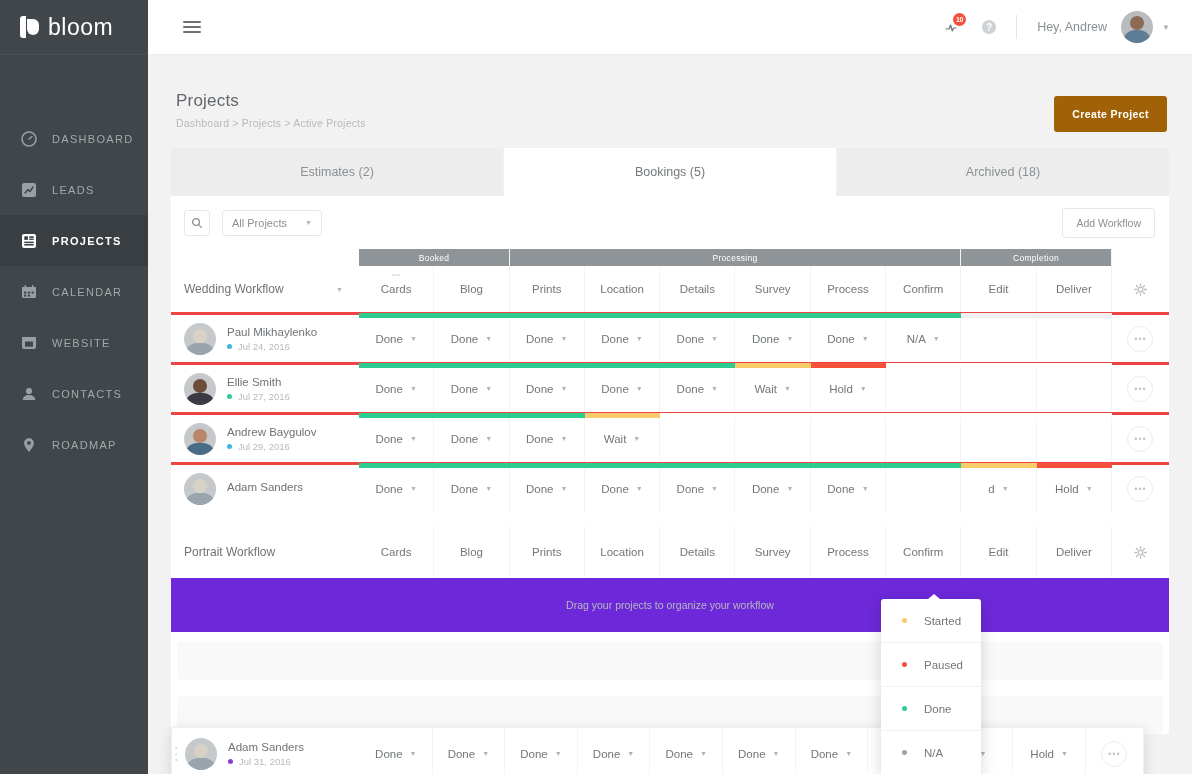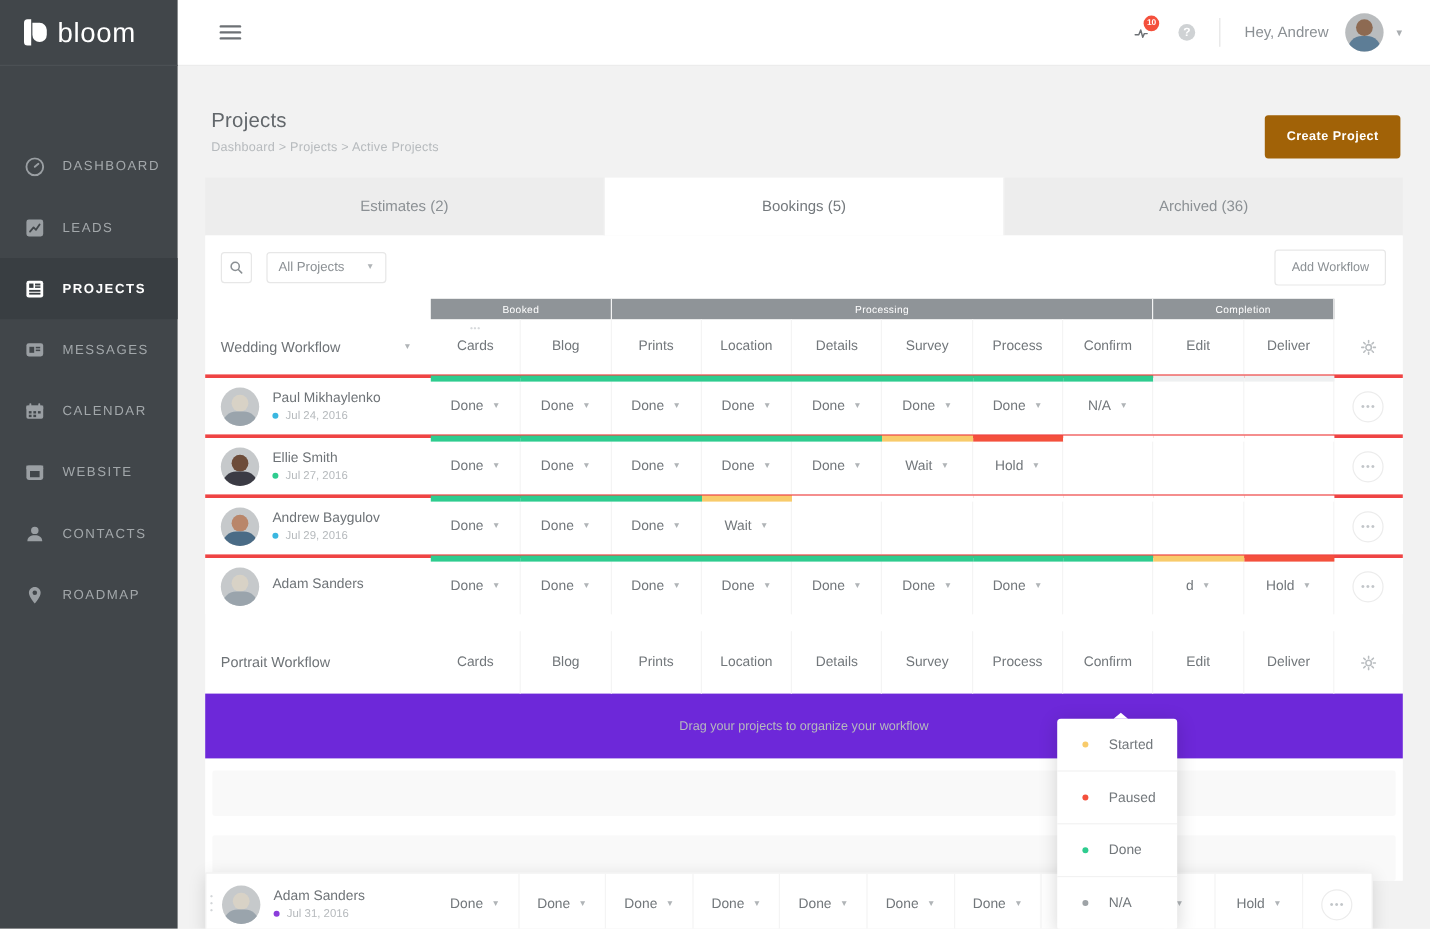--- a/index.html
+++ b/index.html
@@ -249,31 +249,20 @@
               <rect x="3.3" y="3.3" width="3.6" height="3.6" fill="#393e42"></rect>
               <rect x="8.2" y="3.3" width="4.5" height="1.6" fill="#393e42"></rect>
               <rect x="8.2" y="5.6" width="4.5" height="1.3" fill="#393e42"></rect>
               <rect x="3.3" y="8.6" width="9.4" height="1.5" fill="#393e42"></rect>
               <rect x="3.3" y="11" width="9.4" height="1.5" fill="#393e42"></rect>
             </svg>
         </span>
         <span class="nav-label">PROJECTS</span>
       </div>
 
-      <div class="nav-item">
-        <span class="nav-icon">
-          <svg width="16" height="16" viewBox="0 0 16 16">
-              <rect x="1" y="2" width="14" height="11" rx="2" fill="#9a9fa3"></rect>
-              <rect x="3.5" y="5" width="4" height="5" fill="#41464a"></rect>
-              <rect x="8.8" y="5" width="3.7" height="1.3" fill="#41464a"></rect>
-              <rect x="8.8" y="7.3" width="3.7" height="1.3" fill="#41464a"></rect>
-            </svg>
-        </span>
-        <span class="nav-label">MESSAGES</span>
-      </div>
 
       <div class="nav-item">
         <span class="nav-icon">
           <svg width="16" height="16" viewBox="0 0 16 16">
               <rect x="1" y="3" width="14" height="11" rx="1.5" fill="#9a9fa3"></rect>
               <rect x="1" y="3" width="14" height="3" fill="#9a9fa3"></rect>
               <rect x="3" y="7.6" width="2.3" height="2" fill="#41464a"></rect>
               <rect x="6.8" y="7.6" width="2.3" height="2" fill="#41464a"></rect>
               <rect x="10.6" y="7.6" width="2.3" height="2" fill="#41464a"></rect>
               <rect x="3" y="10.6" width="2.3" height="2" fill="#41464a"></rect>
@@ -351,21 +340,21 @@
         <div>
           <div class="page-title">Projects</div>
           <div class="breadcrumb">Dashboard &gt; Projects &gt; Active Projects</div>
         </div>
         <button class="btn-primary">Create Project</button>
       </div>
 
       <div class="tabs">
         <div class="tab">Estimates (2)</div>
         <div class="tab active">Bookings (5)</div>
-        <div class="tab">Archived (36)</div>
+        <div class="tab">Archived (18)</div>
       </div>
 
       <div class="card">
 
         <div class="toolbar">
           <div class="toolbar-left">
             <div class="icon-btn">
               <svg width="12" height="12" viewBox="0 0 12 12">
                   <circle cx="5" cy="5" r="3.4" fill="none" stroke="#8b9094" stroke-width="1.3"></circle>
                   <path d="M7.6 7.6 L10.4 10.4" stroke="#8b9094" stroke-width="1.3" stroke-linecap="round"></path>

